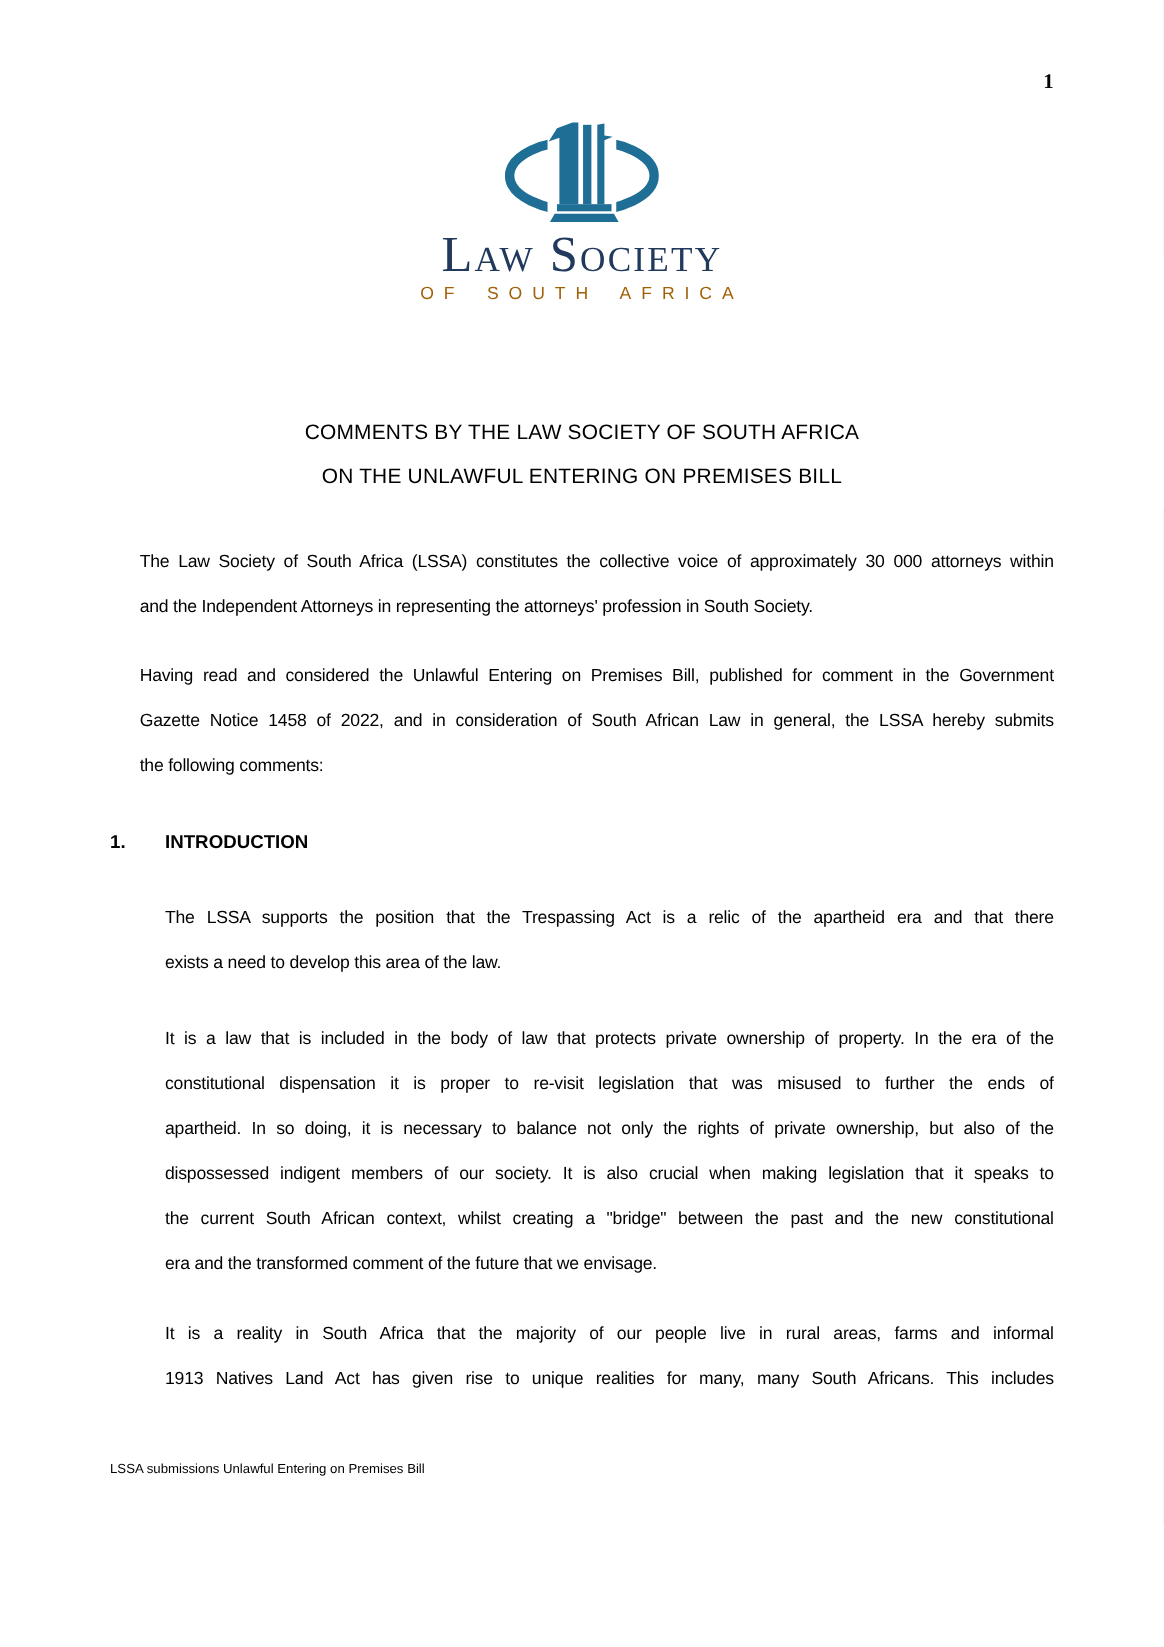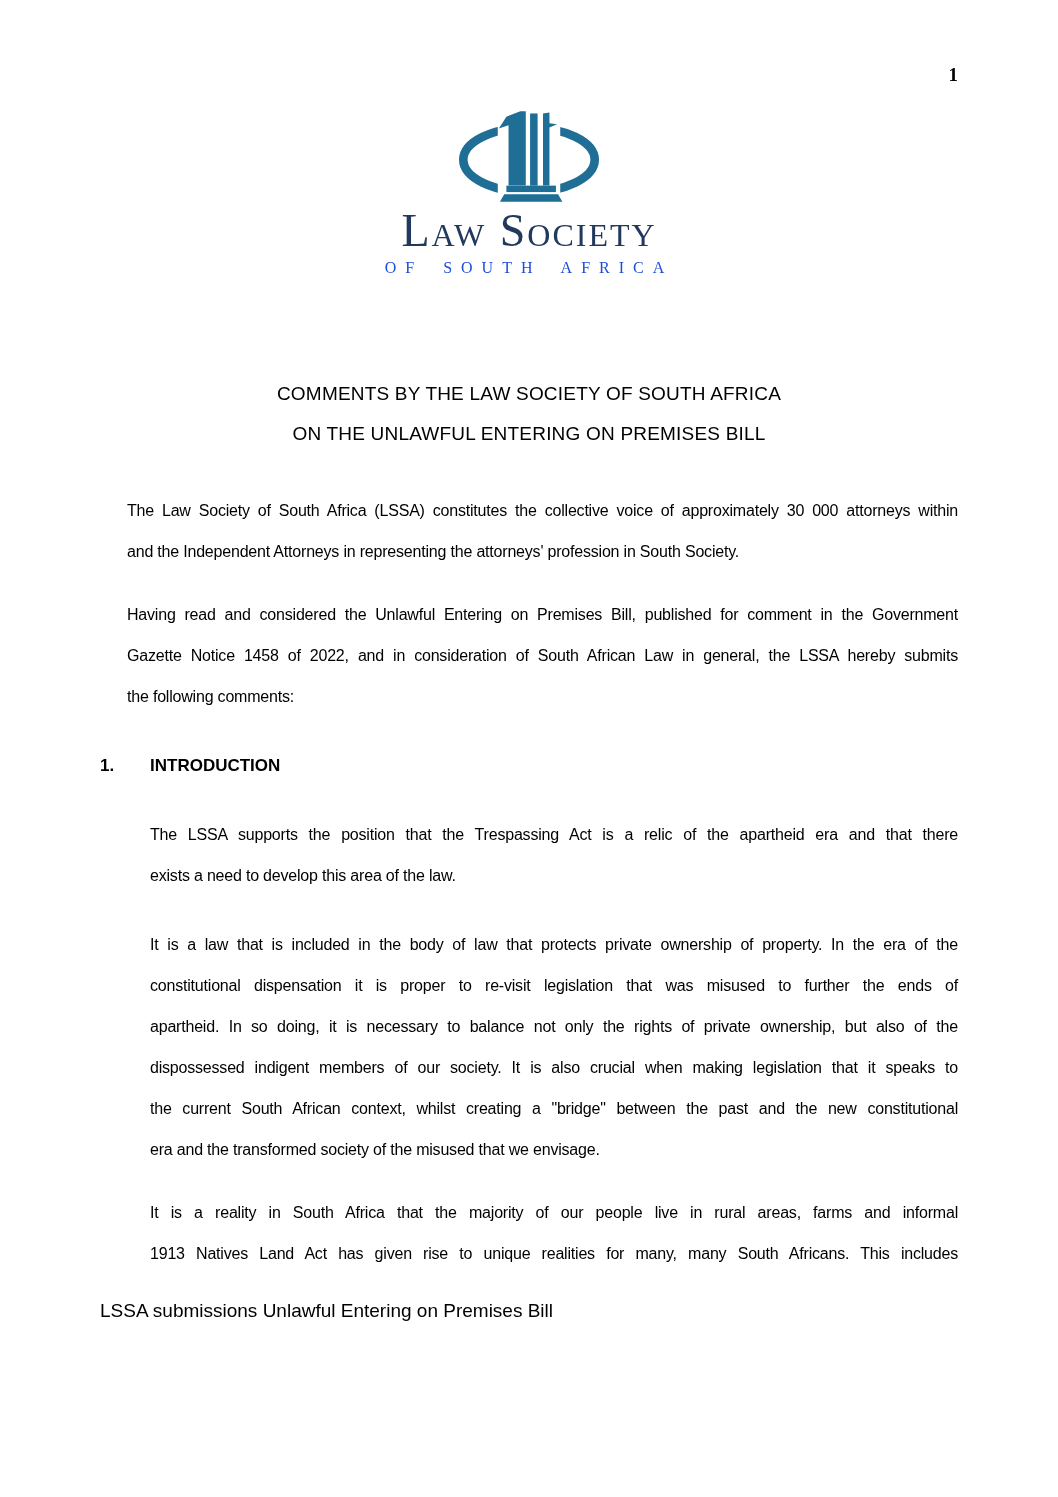--- a/index.html
+++ b/index.html
@@ -37,26 +37,26 @@
     margin-top: 6px;
     font-family: "Liberation Serif", serif;
     font-variant: small-caps;
     font-size: 46px;
     line-height: 46px;
     letter-spacing: 2px;
     color: #21395c;
   }
   .logo-subtitle {
     margin-top: 2px;
-    font-family: Liberation Serif, serif;
+    font-family: Liberation Sans, sans-serif;
     font-size: 16px;
     line-height: 24px;
     letter-spacing: 9px;
     word-spacing: 7px;
-    color: #1d4ed8;
+    color: #a16207;
   }
 
   
   .doc-title {
     margin-top: 94px;
     text-align: center;
     font-weight: normal;
     font-size: 19px;
     line-height: 40px;
     letter-spacing: 0.2px;
@@ -84,22 +84,22 @@
     font-weight: bold;
     font-size: 17px;
     line-height: 41px;
   }
   .section-heading .num { width: 50px; flex: 0 0 50px; }
 
   
   .doc-footer {
     position: absolute;
     left: 100px;
-    top: 1300px;
-    font-size: 19px;
+    top: 1328px;
+    font-size: 12px;
     color: #000;
   }
 </style>
 </head>
 <body>
 
 <div class="page">
 
   <div class="page-number">1</div>
 
@@ -147,21 +147,21 @@
       <div class="jline">The LSSA supports the position that the Trespassing Act is a relic of the apartheid era and that there</div>
       <div class="jline last">exists a need to develop this area of the law.</div>
     </div>
 
   <div class="para gap-lg indent">
       <div class="jline">It is a law that is included in the body of law that protects private ownership of property. In the era of the</div>
       <div class="jline">constitutional dispensation it is proper to re-visit legislation that was misused to further the ends of</div>
       <div class="jline">apartheid. In so doing, it is necessary to balance not only the rights of private ownership, but also of the</div>
       <div class="jline">dispossessed indigent members of our society. It is also crucial when making legislation that it speaks to</div>
       <div class="jline">the current South African context, whilst creating a "bridge" between the past and the new constitutional</div>
-      <div class="jline last">era and the transformed society of the misused that we envisage.</div>
+      <div class="jline last">era and the transformed comment of the future that we envisage.</div>
     </div>
 
   <div class="para gap indent">
       <div class="jline">It is a reality in South Africa that the majority of our people live in rural areas, farms and informal</div>
       <div class="jline">1913 Natives Land Act has given rise to unique realities for many, many South Africans. This includes</div>
     </div>
 
   <div class="doc-footer">LSSA submissions Unlawful Entering on Premises Bill</div>
 
 </div>

